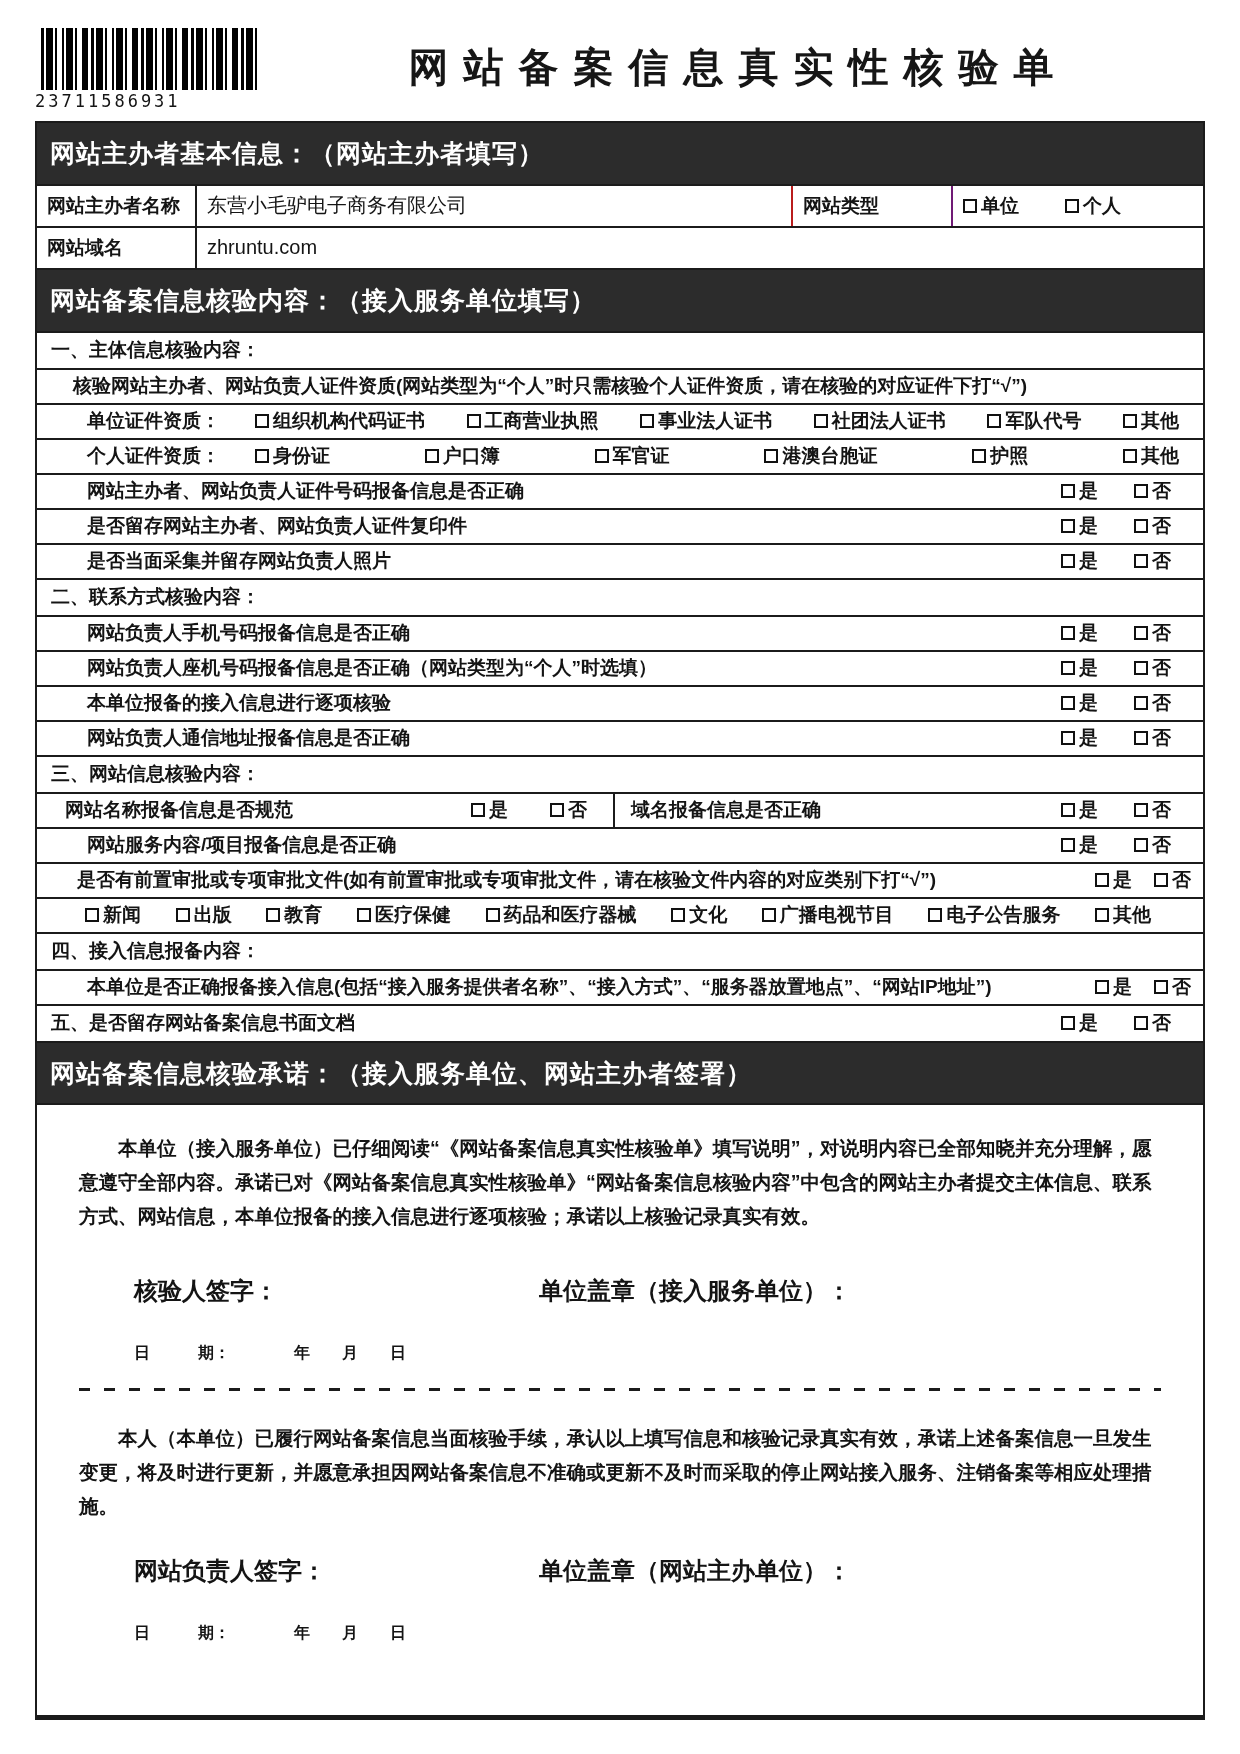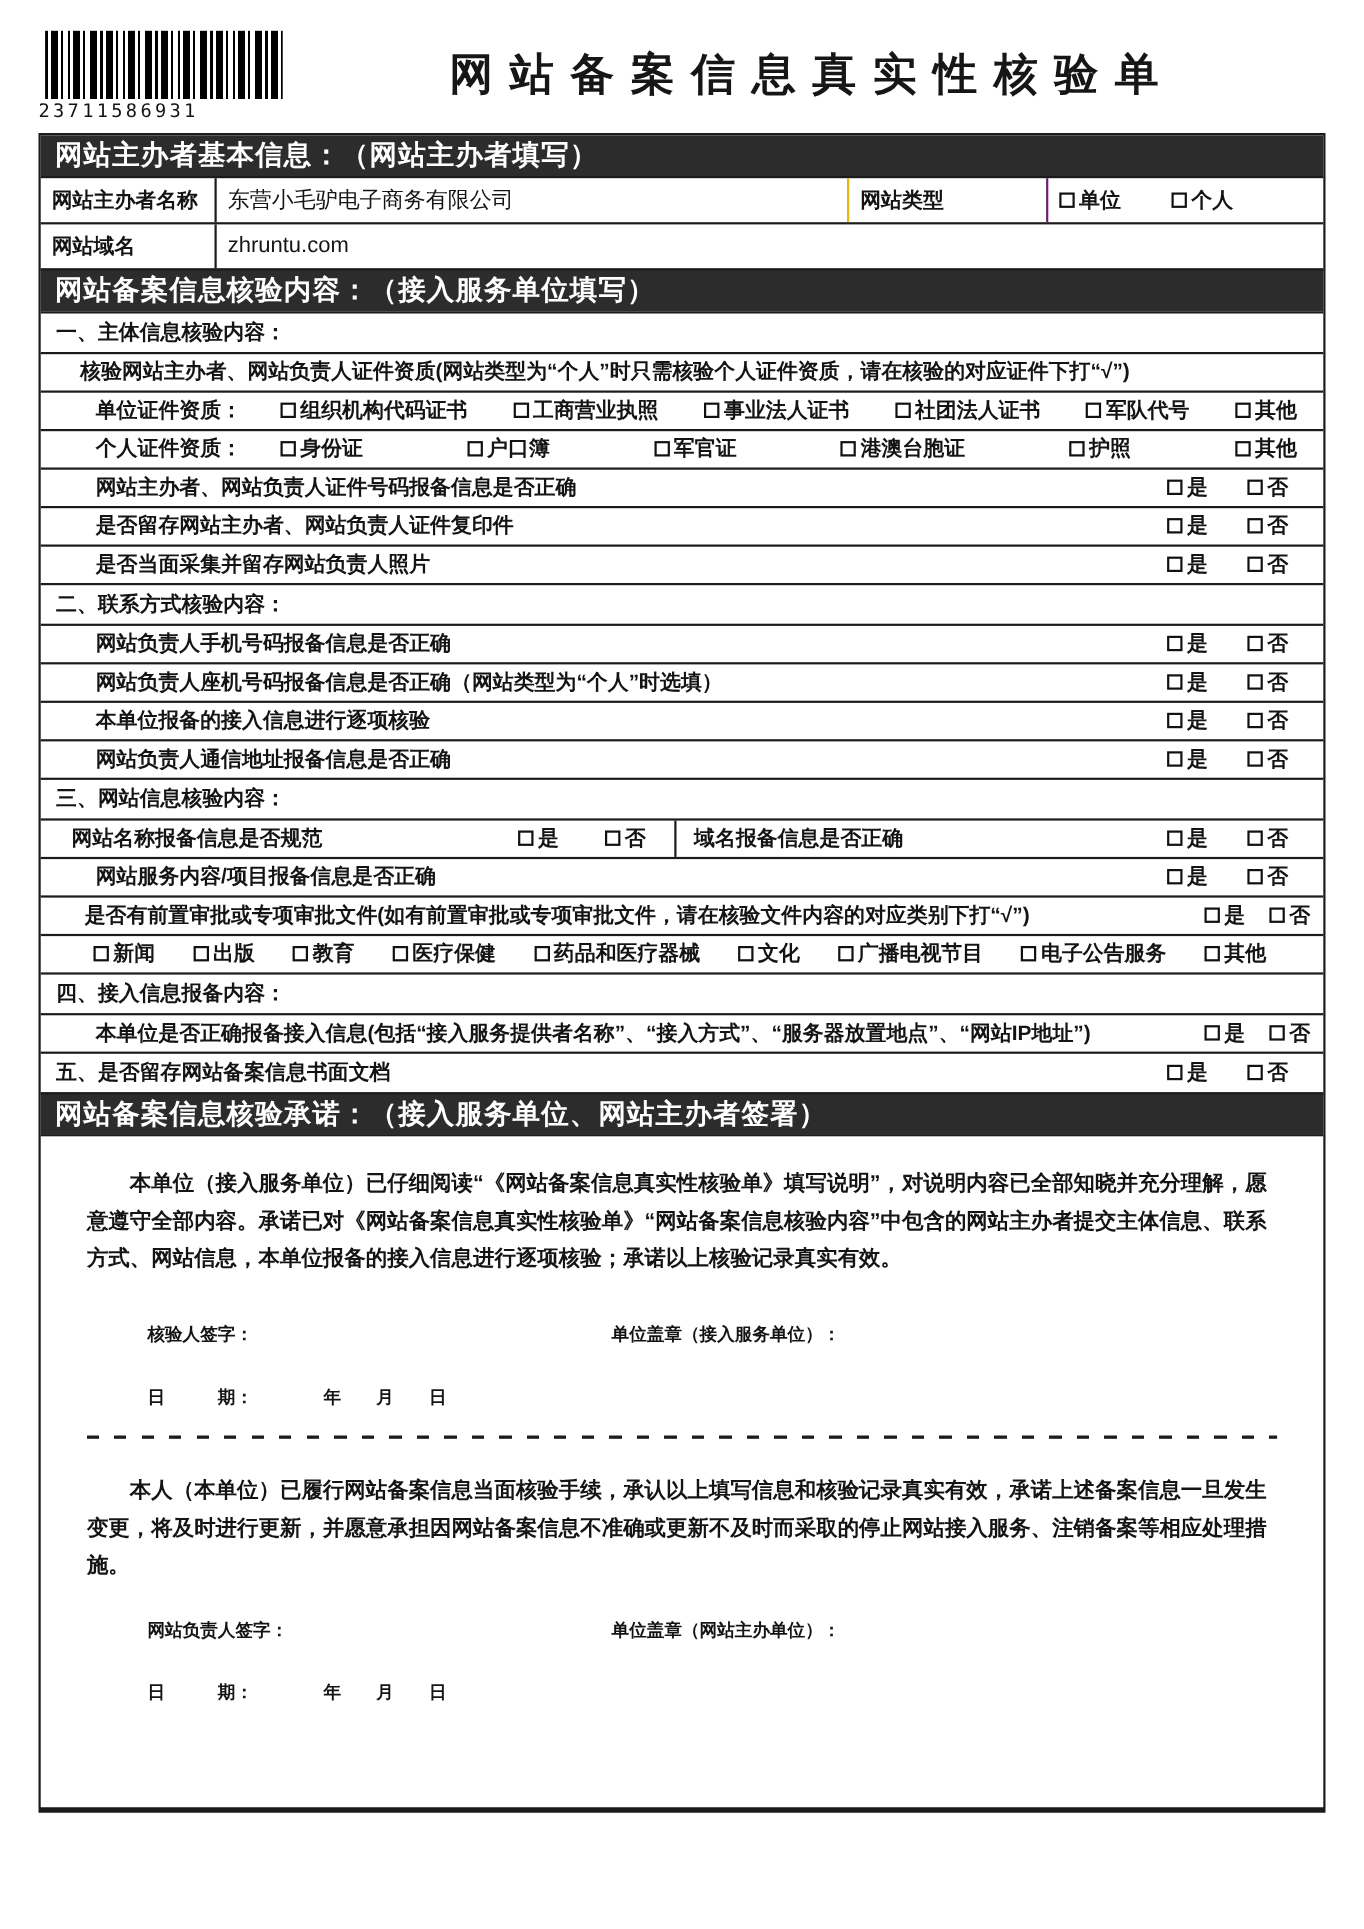--- a/index.html
+++ b/index.html
@@ -27,29 +27,29 @@
   }
   .doc-title {
     flex:1; text-align:center; font-size:40px; letter-spacing:15px;
     text-indent:15px; padding-top:12px; white-space:nowrap; color:#161616;
   }
 
   
   .form { border:2.5px solid #1b1b1b; border-bottom-width:5px; }
   .hbar {
     background:#2c2c2c; color:#fff; font-size:25px; letter-spacing:1px;
-    padding:4px 13px; line-height:1.15;
+    padding:16px 13px; line-height:1.15;
   }
 
   
   .ir { display:flex; align-items:stretch; border-top:2px solid #1b1b1b; min-height:42px; font-size:19px; }
   .ic { display:flex; align-items:center; padding:6px 10px; }
   .ic-label { width:158px; flex:none; }
   .ic-value { flex:1; border-left:2px solid #1b1b1b; font-weight:400; font-size:20px; }
-  .ic-type  { width:181px; flex:none; border-left:2px solid #eab308; }
+  .ic-type  { width:160px; flex:none; border-left:2px solid #b91c1c; }
   .ic-opts  { width:252px; flex:none; border-left:2px solid #701a75; gap:46px; }
 
   
   .r { display:flex; align-items:center; border-top:2px solid #1b1b1b; min-height:35px; font-size:19px; }
   .r-sec  { padding-left:14px; min-height:37px; }
   .r-q    { padding-left:50px;gap:29px; }
   .r-note { padding-left:36px; padding-right:4px; }
   .yn { margin-left:auto; display:flex; gap:36px; margin-right:32px; white-space:nowrap; }
   .yn-tight { gap:22px; margin-right:12px; }
   .opt { display:inline-flex; align-items:center; white-space:nowrap; }
@@ -58,21 +58,21 @@
   .cats  { display:flex; flex:1; justify-content:space-between; padding:0 52px 0 48px; }
 
   .half-l { flex:0 0 578px; align-self:stretch; display:flex; align-items:center;
             padding-left:28px; border-right:2px solid #1b1b1b; }
   .half-l .yn { gap:42px; margin-right:26px; }
   .half-r { flex:1; display:flex; align-items:center; padding-left:16px; }
 
   
   .commit { border-top:2px solid #1b1b1b; height:612px; padding:26px 42px 0 42px; }
   .para { font-size:19.5px; line-height:34px; text-indent:2em; }
-  .sigrow { display:flex; margin-top:42px; padding-left:55px; font-size:16px;gap:17px; }
+  .sigrow { display:flex; margin-top:42px; padding-left:55px; font-size:24px; }
   .sig-left { width:405px; flex:none; }
   .daterow { margin-top:36px; padding-left:55px; font-size:16px; white-space:pre; }
   .dash { height:3px; margin-top:24px;
           background:repeating-linear-gradient(90deg,#1b1b1b 0 11px, transparent 11px 25px); }
   .para2 { margin-top:30px; }
 </style>
 </head>
 <body>
 
 <div class="page">

